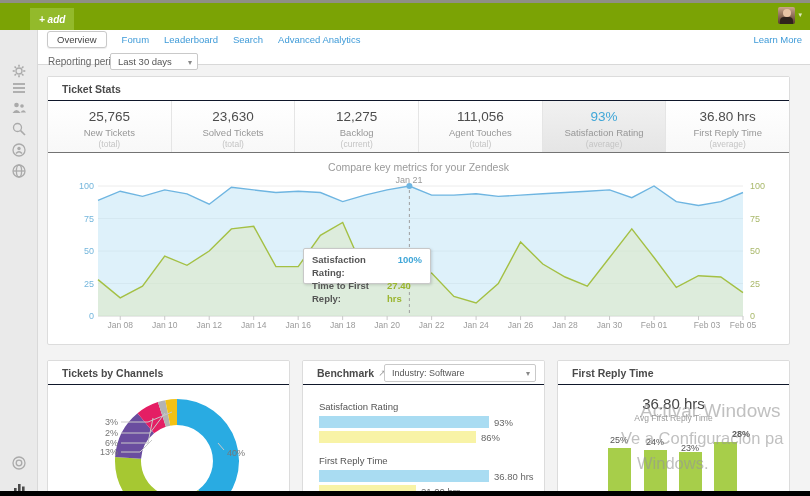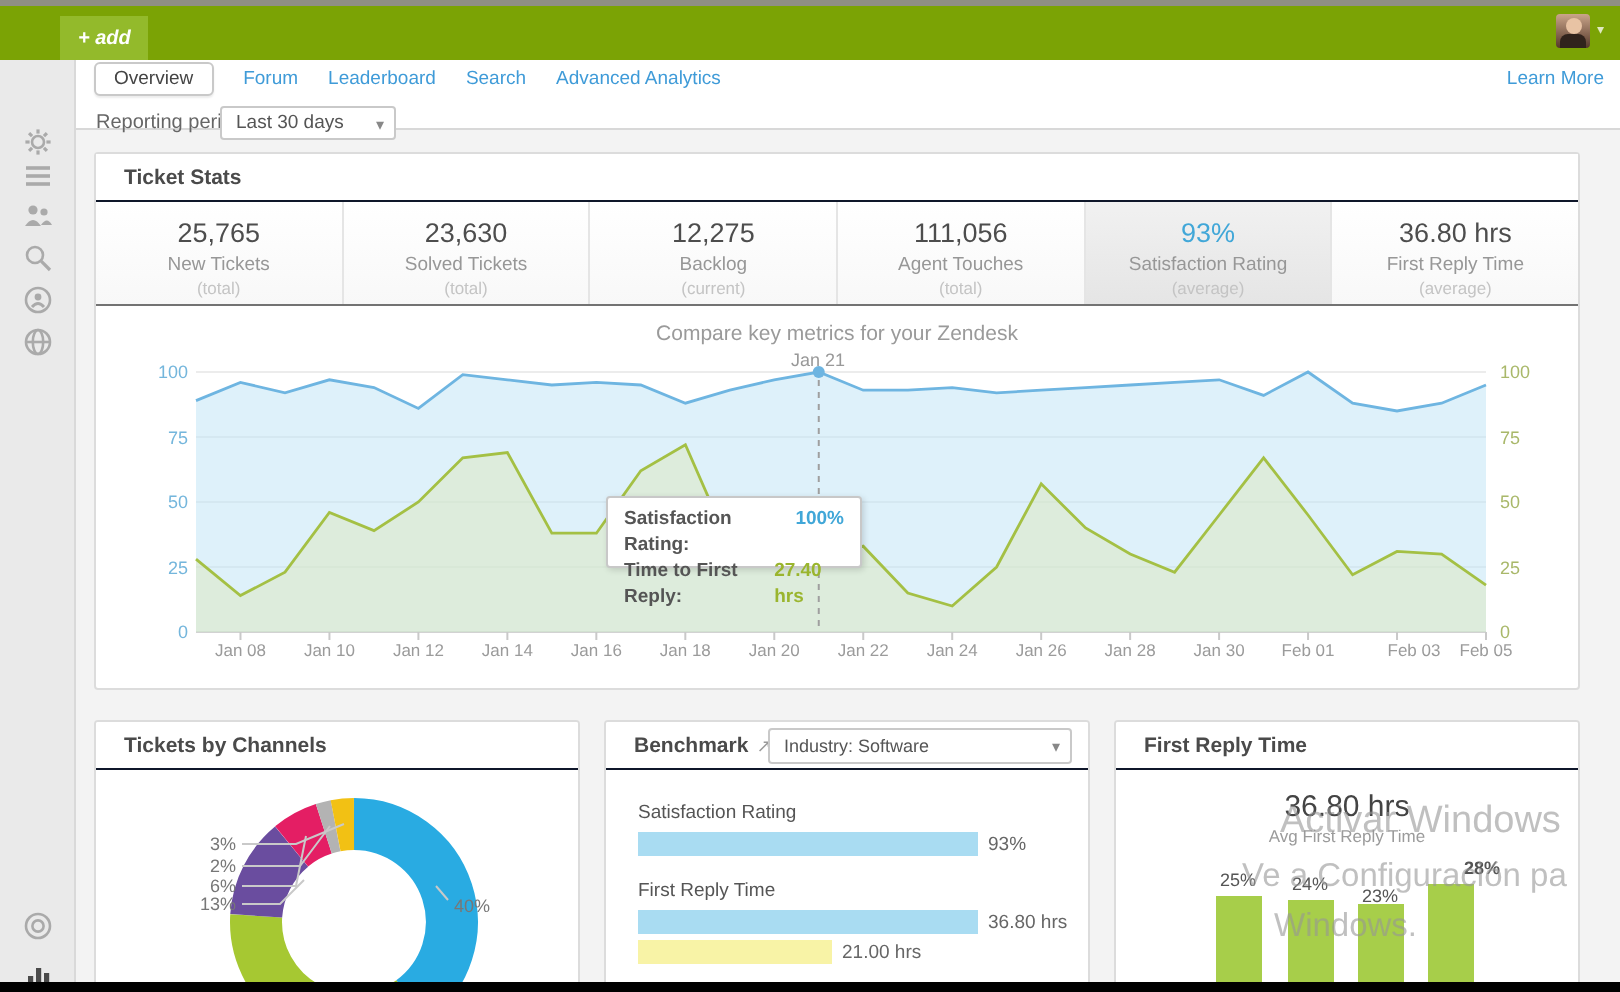--- a/index.html
+++ b/index.html
@@ -307,20 +307,24 @@
         <span>Industry: Software</span>
         <span class="caret">▾</span>
       </div>
     </div>
     <div id="bench-body">
         <div class="bench-group-label">Satisfaction Rating</div>
         <div class="bench-row">
           <div class="bench-bar" style="width: 170px; background: rgb(169, 220, 242);"></div>
           <span class="bench-val" style="left: 175px;">93%</span>
         </div>
+        <div class="bench-row">
+          <div class="bench-bar" style="width: 157px; background: rgb(248, 243, 166);"></div>
+          <span class="bench-val" style="left: 162px;">86%</span>
+        </div>
         <div class="bench-group-label">First Reply Time</div>
         <div class="bench-row">
           <div class="bench-bar" style="width: 170px; background: rgb(169, 220, 242);"></div>
           <span class="bench-val" style="left: 175px;">36.80 hrs</span>
         </div>
         <div class="bench-row">
           <div class="bench-bar" style="width: 97px; background: rgb(248, 243, 166);"></div>
           <span class="bench-val" style="left: 102px;">21.00 hrs</span>
         </div>
       </div>

